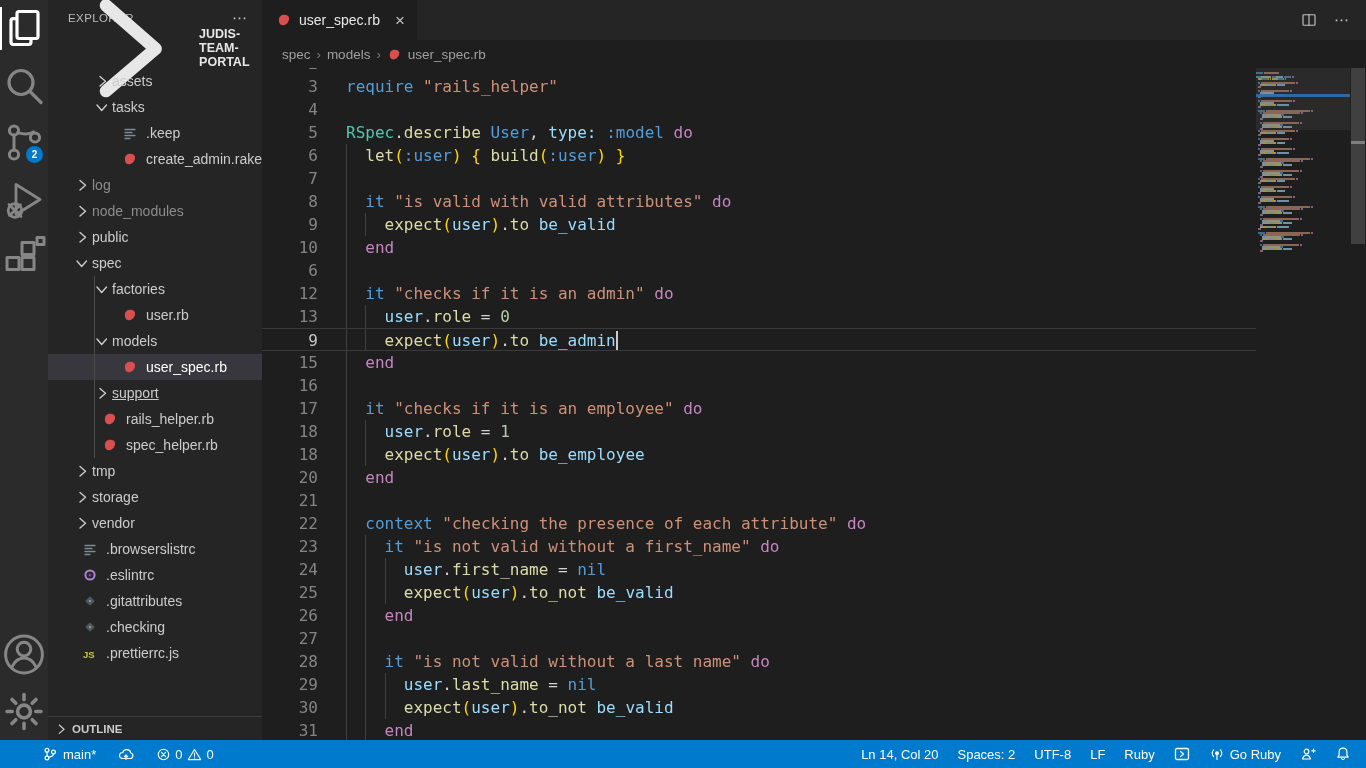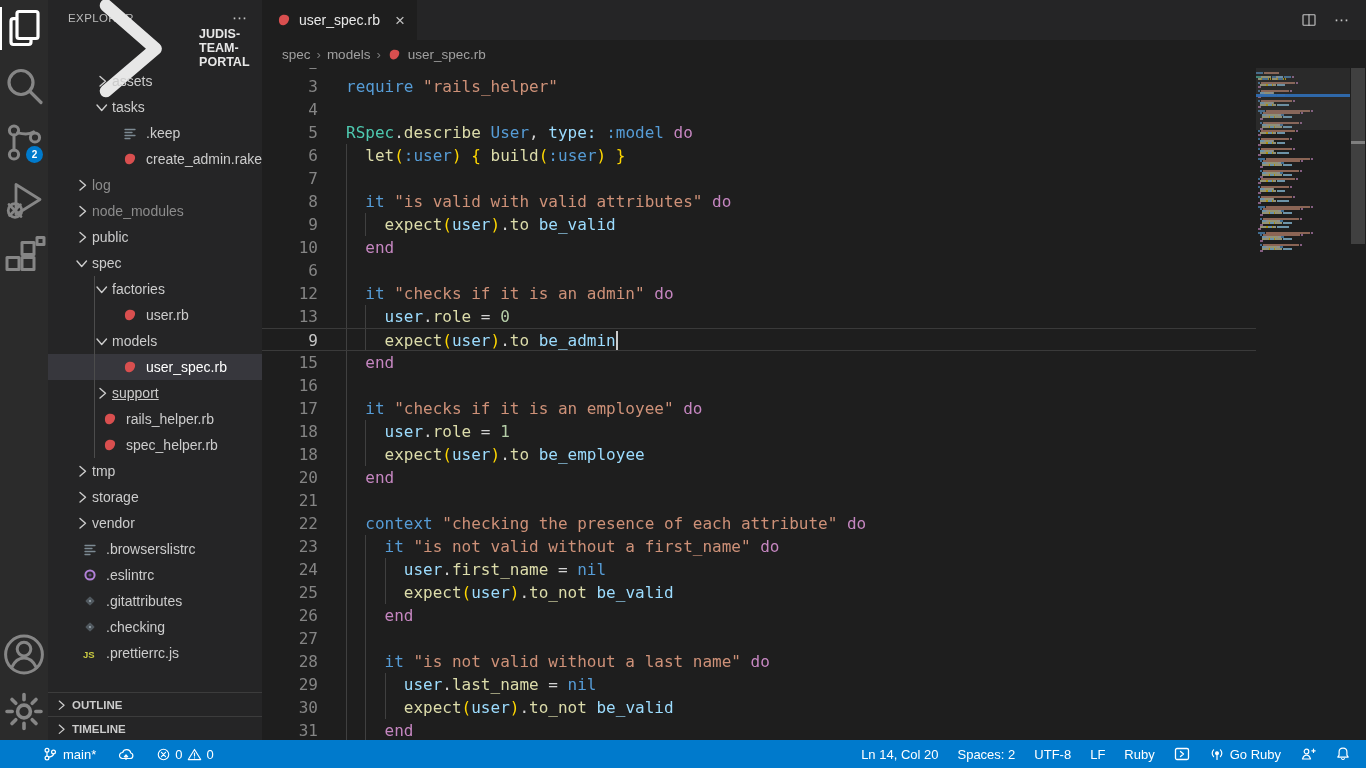--- a/index.html
+++ b/index.html
@@ -350,26 +350,20 @@
         </div>
         <div class="tree-guide" style="top: 208px; height: 182px;"></div>
       </div>
     <div class="panels" id="sb-panels">
         <div class="panel-h">
           <span class="twisty" style="width: 14px; height: 14px;"><svg viewBox="0 0 16 16" fill="none" stroke="currentColor" stroke-width="1.4" stroke-linecap="round" stroke-linejoin="round" style="width:100%;height:100%">
               <path d="M6 3.5l5.5 4.8L6 13"></path>
             </svg></span>
           <span>OUTLINE</span>
         </div>
-        <div class="panel-h">
-          <span class="twisty" style="width: 14px; height: 14px;"><svg viewBox="0 0 16 16" fill="none" stroke="currentColor" stroke-width="1.4" stroke-linecap="round" stroke-linejoin="round" style="width:100%;height:100%">
-              <path d="M6 3.5l5.5 4.8L6 13"></path>
-            </svg></span>
-          <span>TIMELINE</span>
-        </div>
       </div>
   </div>
 
   <div class="main">
     <div class="tabbar">
       <div class="tab">
         <span class="ficon" id="tab-icon"><svg viewBox="0 0 16 16" style="width:100%;height:100%">
               <path fill="#d94f4f" d="M3 9.5C2.6 5 4.5 2.8 8.2 2.8c3 0 4.8 1.3 4.9 3.4.1 3.3-2.6 6.8-5.6 7-2.6.2-4.2-1.2-4.5-3.7z"></path>
             </svg></span>
         <span>user_spec.rb</span>

